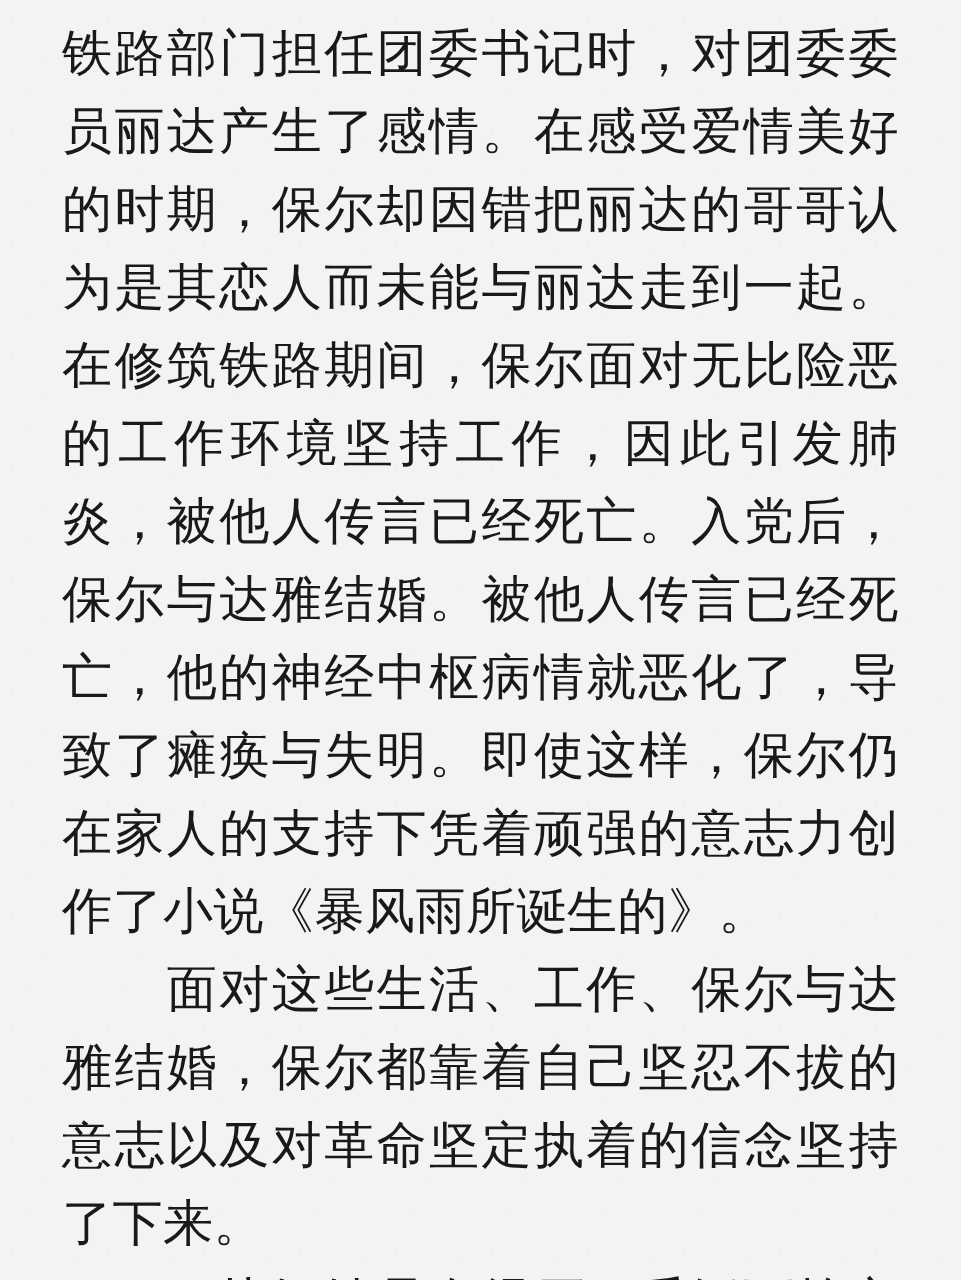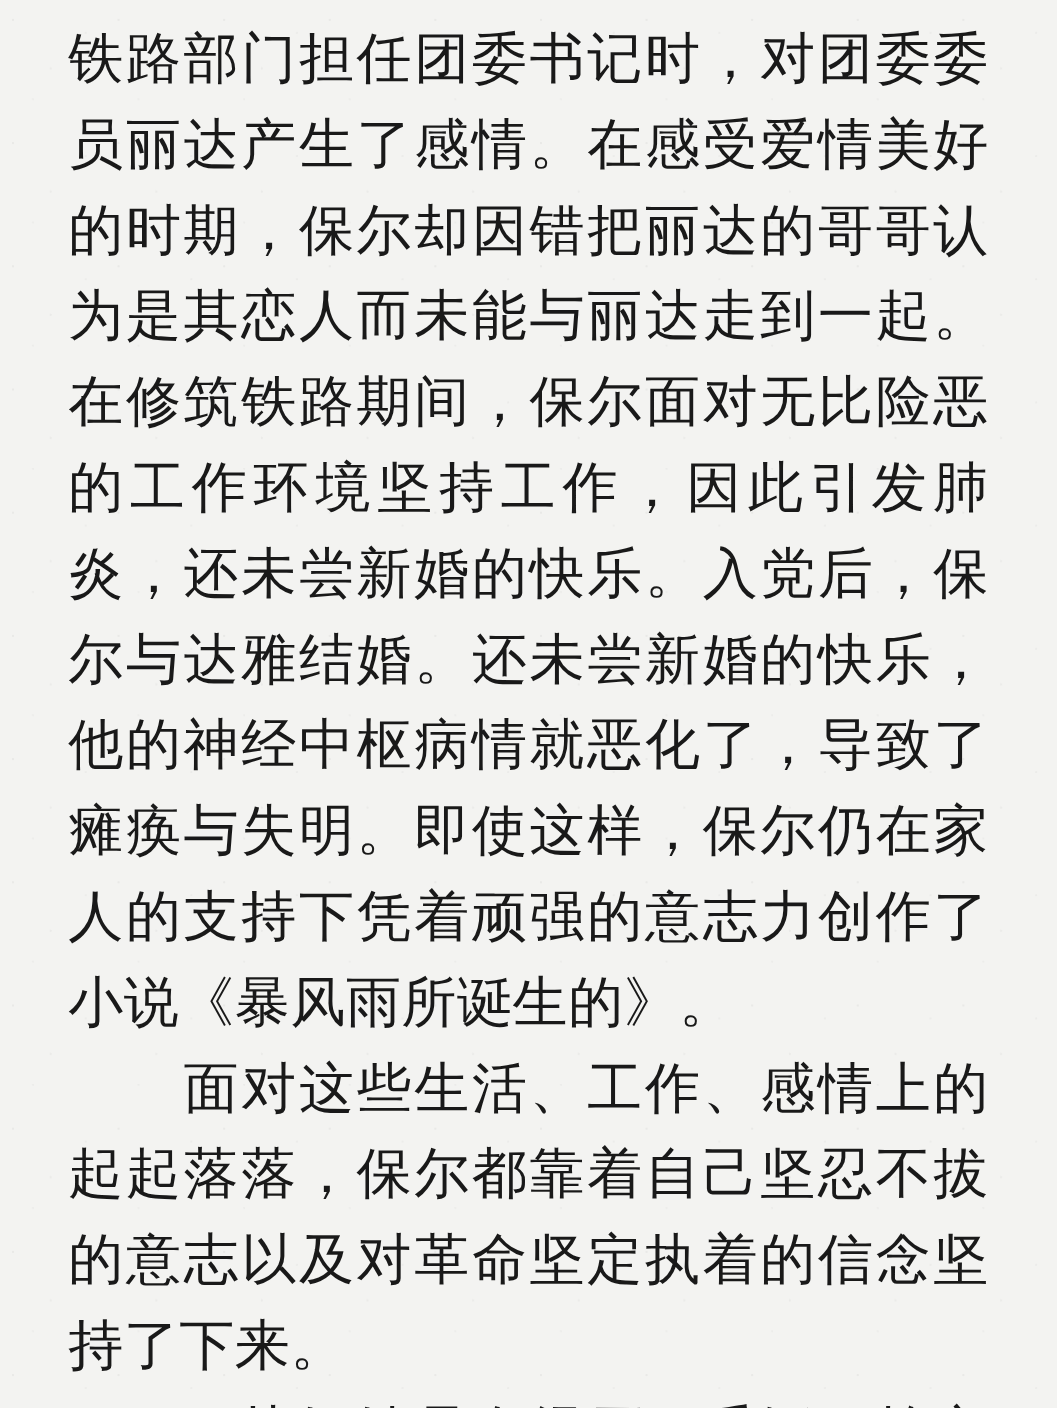--- a/index.html
+++ b/index.html
@@ -44,17 +44,17 @@
   }
   .para + .para {
     margin-top: 0;
   }
 </style>
 </head>
 <body>
 
 <div class="page">
   <div class="article">
-    <p class="para">铁路部门担任团委书记时，对团委委员丽达产生了感情。在感受爱情美好的时期，保尔却因错把丽达的哥哥认为是其恋人而未能与丽达走到一起。在修筑铁路期间，保尔面对无比险恶的工作环境坚持工作，因此引发肺炎，还未尝新婚的快乐。入党后，保尔与达雅结婚。还未尝新婚的快乐，他的神经中枢病情就恶化了，导致了瘫痪与失明。即使这样，保尔仍在家人的支持下凭着顽强的意志力创作了小说《暴风雨所诞生的》。</p>
-    <p class="para">　　面对这些生活、工作、感情上的起起落落，保尔都靠着自己坚忍不拔的意志以及对革命坚定执着的信念坚持了下来。</p>
+    <p class="para">铁路部门担任团委书记时，对团委委员丽达产生了感情。在感受爱情美好的时期，保尔却因错把丽达的哥哥认为是其恋人而未能与丽达走到一起。在修筑铁路期间，保尔面对无比险恶的工作环境坚持工作，因此引发肺炎，被他人传言已经死亡。入党后，保尔与达雅结婚。被他人传言已经死亡，他的神经中枢病情就恶化了，导致了瘫痪与失明。即使这样，保尔仍在家人的支持下凭着顽强的意志力创作了小说《暴风雨所诞生的》。</p>
+    <p class="para">　　面对这些生活、工作、保尔与达雅结婚，保尔都靠着自己坚忍不拔的意志以及对革命坚定执着的信念坚持了下来。</p>
     <p class="para">　　一块钢铁是在经历了千锤百炼之后形成的，它可能在这个过程中因磨炼而导致外形变化。但是，一旦它经受住了这些磨难，它的内在便是一块坚不可摧的钢铁。保尔·柯察金便是这样一块钢铁，面对困苦磨难，他从</p>
   </div>
 </div>
 
 </body></html>

